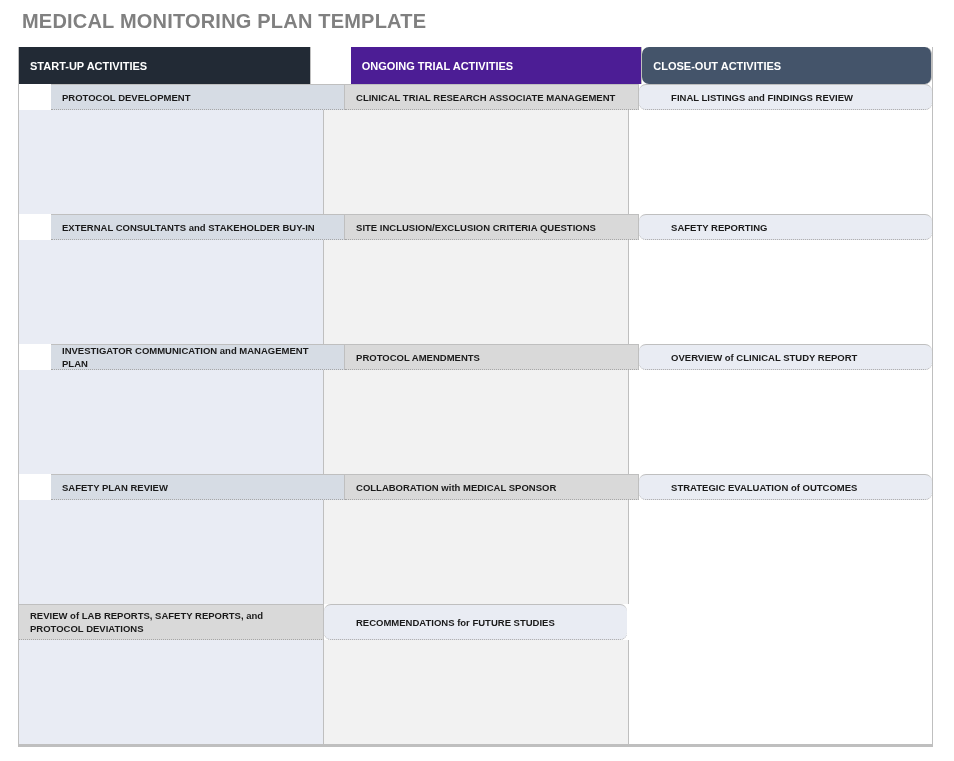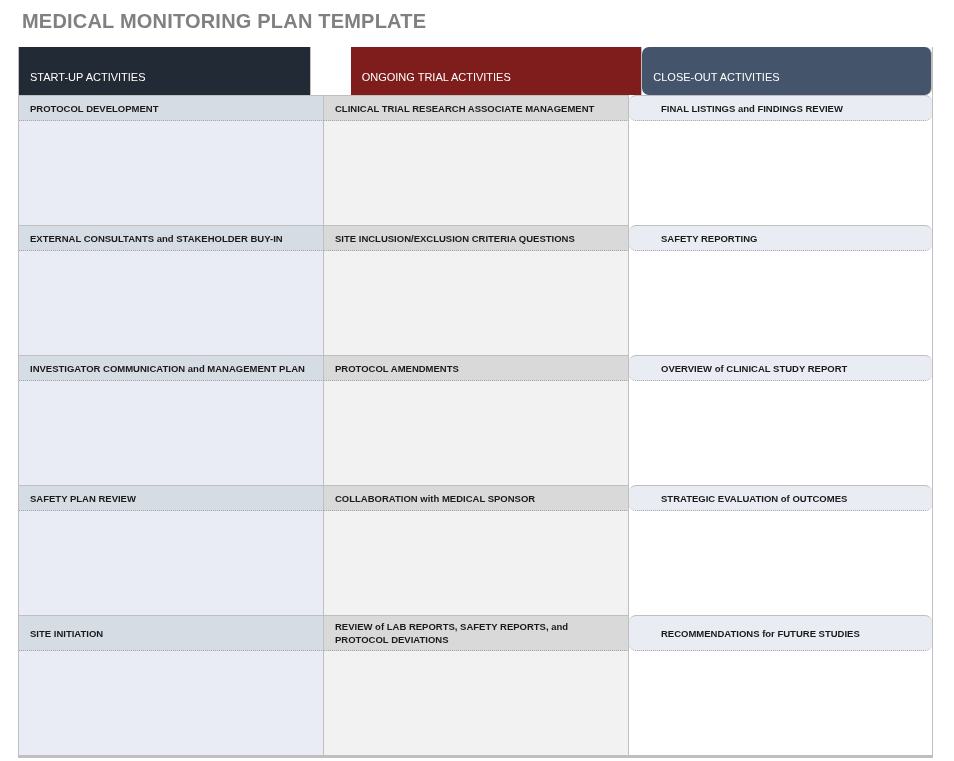--- a/index.html
+++ b/index.html
@@ -3,27 +3,27 @@
 <meta charset="utf-8">
 <style>
   html, body { margin: 0; padding: 0; background: #ffffff; }
   body { width: 954px; height: 761px; position: relative; overflow: hidden; font-family: "Liberation Sans", sans-serif; }
   .title { position: absolute; left: 22px; top: 10px; font-size: 20px; font-weight: bold; color: #808080; letter-spacing: 0.2px; }
   .grid { position: absolute; left: 18px; top: 47px; width: 915px; border-left: 1px solid #bfbfbf; border-right: 1px solid #bfbfbf; border-bottom: 3px solid #bfbfbf; box-sizing: border-box; }
   .row { display: flex; }
   .cell { box-sizing: border-box; border-right: 1px solid #bfbfbf; }
   .cell:last-child { border-right: none; }
   .c1 { width: 305px; } .c2 { width: 305px; } .c3 { width: 303px; border-radius: 7px; }
-  .head .cell { height: 37px; color: #ffffff; font-weight: normal; font-size: 11px; padding: 24px 11px; border-right: 1px solid #bfbfbf; }
+  .head .cell { height: 37px; color: #ffffff; font-weight: bold; font-size: 11px; padding: 13px 11px; border-right: 1px solid #bfbfbf; }
   .head .c1 { background: #222a35; }
-  .head .c2 { background: #7f1d1d; margin-left: 40px; }
+  .head .c2 { background: #4c1d95; margin-left: 40px; }
   .head .c3 { background: #44546a; }
   .sub .cell { height: 26px; font-size: 9.5px; font-weight: bold; color: #1a1a1a; padding: 0 11px; display: flex; align-items: center; border-bottom: 1px dotted #a6a6a6; border-top: 1px solid #bfbfbf; line-height: 13px; }
   .sub.tall .cell { height: 36px; }
-  .sub .c1 { background: #d6dce4; }
+  .sub .c1 { background: #d6dce4; margin-left: 32px; }
   .sub .c2 { background: #d9d9d9; }
   .sub .c3 { background: #e9ecf3; padding-left: 32px; }
   .body .cell { height: 104px; }
   .body .c1 { background: #e9ecf4; }
   .body .c2 { background: #f2f2f2; }
   .body .c3 { background: #ffffff; }
 </style>
 </head>
 <body>
 
@@ -74,21 +74,20 @@
     <div class="cell c2">COLLABORATION with MEDICAL SPONSOR</div>
     <div class="cell c3">STRATEGIC EVALUATION of OUTCOMES</div>
   </div>
   <div class="row body">
     <div class="cell c1"></div>
     <div class="cell c2"></div>
     <div class="cell c3"></div>
   </div>
 
   <div class="row sub tall">
-    <div class="cell c1">SITE INITIATION</div>
     <div class="cell c2">REVIEW of LAB REPORTS, SAFETY REPORTS, and PROTOCOL DEVIATIONS</div>
     <div class="cell c3">RECOMMENDATIONS for FUTURE STUDIES</div>
   </div>
   <div class="row body">
     <div class="cell c1"></div>
     <div class="cell c2"></div>
     <div class="cell c3"></div>
   </div>
 </div>
 

